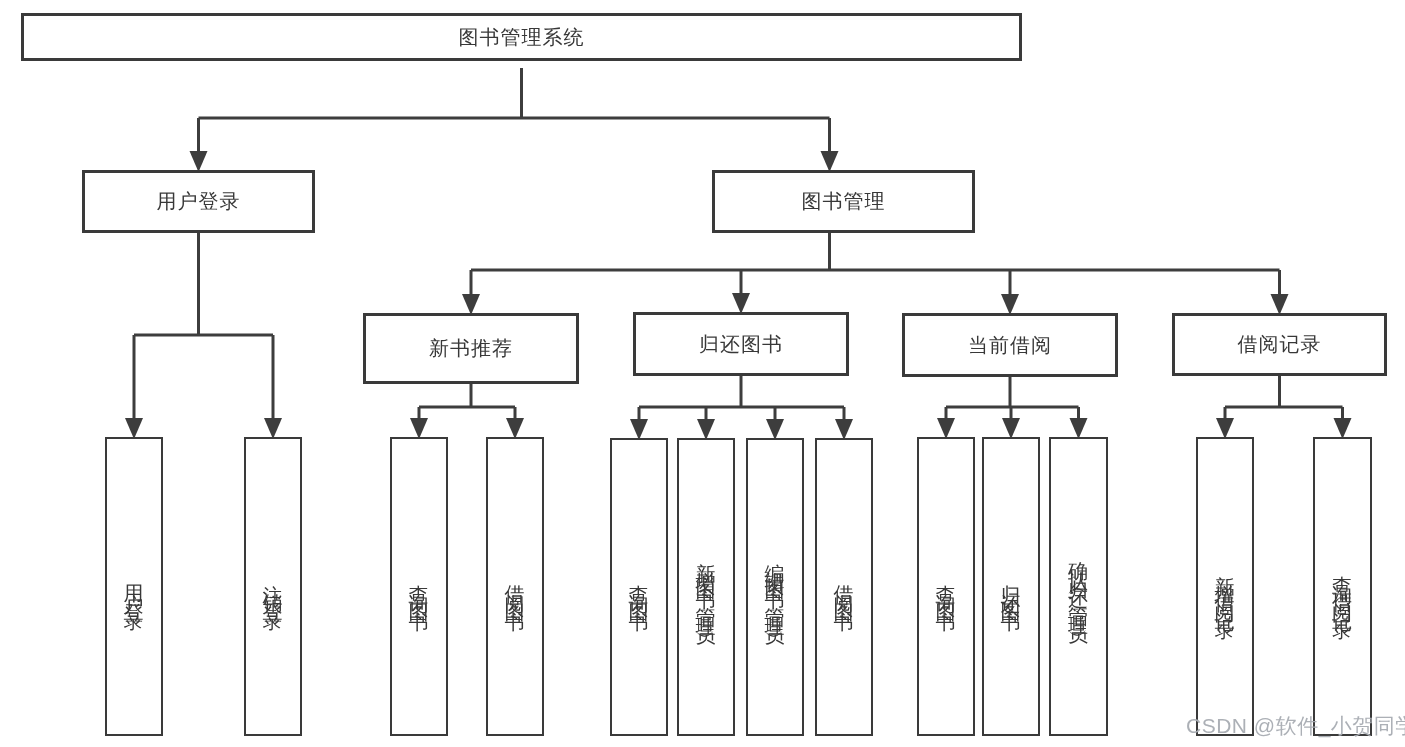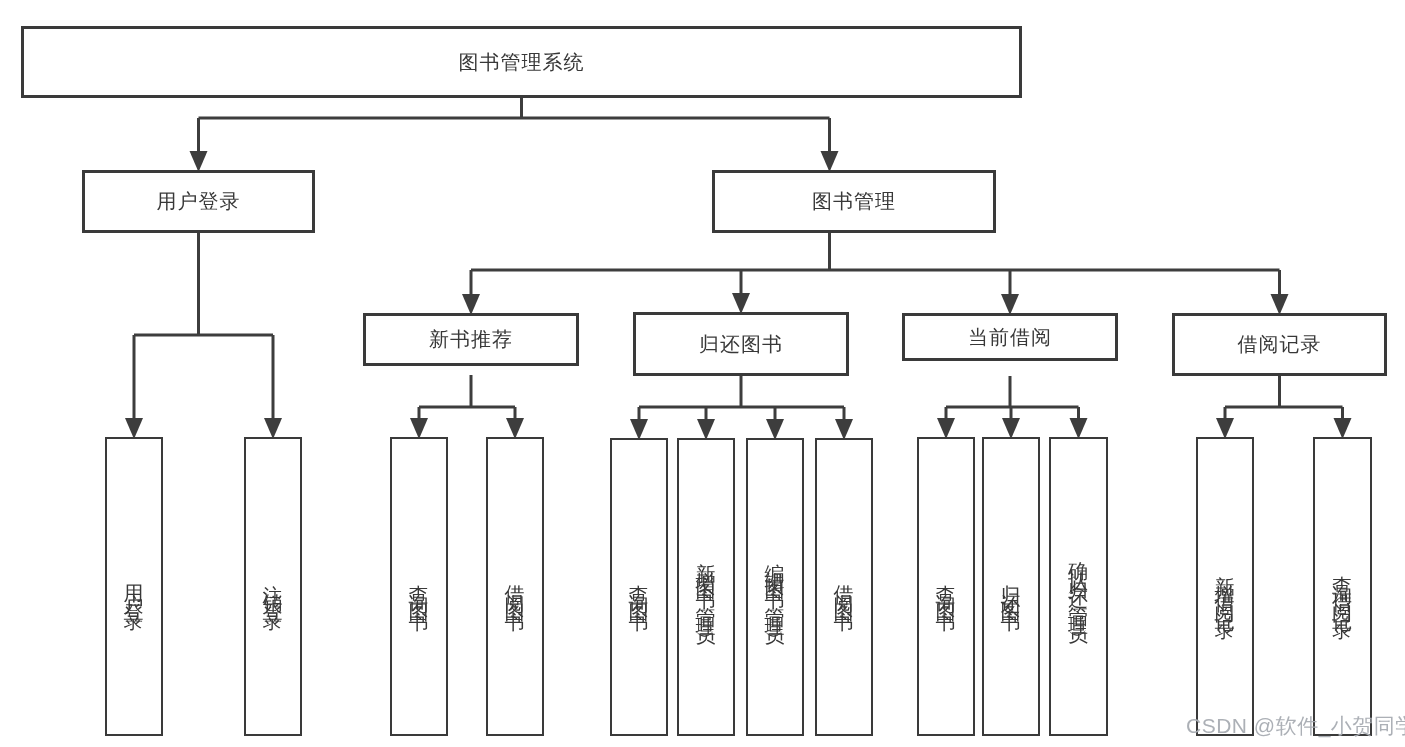--- a/index.html
+++ b/index.html
@@ -112,36 +112,36 @@
       <path d="M 1279.5 270 V 296" fill="none" stroke="#3d3d3d" stroke-width="3"></path>
       <path d="M 1270.5 294 L 1288.5 294 L 1279.5 315 Z" fill="#3d3d3d" stroke="none"></path>
       <path d="M 1279.5 375 V 407" fill="none" stroke="#3d3d3d" stroke-width="3"></path>
       <path d="M 1225 407 H 1342.5" fill="none" stroke="#3d3d3d" stroke-width="3"></path>
       <path d="M 1225 407 V 420" fill="none" stroke="#3d3d3d" stroke-width="3"></path>
       <path d="M 1216 418 L 1234 418 L 1225 439 Z" fill="#3d3d3d" stroke="none"></path>
       <path d="M 1342.5 407 V 420" fill="none" stroke="#3d3d3d" stroke-width="3"></path>
       <path d="M 1333.5 418 L 1351.5 418 L 1342.5 439 Z" fill="#3d3d3d" stroke="none"></path>
     </svg>
   <div id="nodes">
-      <div class="node h" style="left: 21px; top: 13px; width: 1001px; height: 72px; margin-top: 13px;">
+      <div class="node h" style="left: 21px; top: 13px; width: 1001px; height: 48px;">
         <span class="htext">图书管理系统</span>
       </div>
       <div class="node h" style="left: 82px; top: 170px; width: 233px; height: 63px;">
         <span class="htext">用户登录</span>
       </div>
       <div class="node v" style="left: 105px; top: 437px; width: 58px; height: 299px;">
         <span class="vtext">用户登录</span>
       </div>
       <div class="node v" style="left: 244px; top: 437px; width: 58px; height: 299px;">
         <span class="vtext">注销登录</span>
       </div>
-      <div class="node h" style="left: 712px; top: 170px; width: 284px; height: 63px;">
+      <div class="node h" style="left: 712px; top: 170px; width: 263px; height: 63px;">
         <span class="htext">图书管理</span>
       </div>
-      <div class="node h" style="left: 363px; top: 313px; width: 216px; height: 53px;">
+      <div class="node h" style="left: 363px; top: 313px; width: 216px; height: 71px;">
         <span class="htext">新书推荐</span>
       </div>
       <div class="node v" style="left: 390px; top: 437px; width: 58px; height: 299px;">
         <span class="vtext">查询图书</span>
       </div>
       <div class="node v" style="left: 486px; top: 437px; width: 58px; height: 299px;">
         <span class="vtext">借阅图书</span>
       </div>
       <div class="node h" style="left: 633px; top: 312px; width: 216px; height: 64px;">
         <span class="htext">归还图书</span>
@@ -151,21 +151,21 @@
       </div>
       <div class="node v" style="left: 677px; top: 438px; width: 58px; height: 298px;">
         <span class="vtext">新增图书（管理员）</span>
       </div>
       <div class="node v" style="left: 746px; top: 438px; width: 58px; height: 298px;">
         <span class="vtext">编辑图书（管理员）</span>
       </div>
       <div class="node v" style="left: 815px; top: 438px; width: 58px; height: 298px;">
         <span class="vtext">借阅图书</span>
       </div>
-      <div class="node h" style="left: 902px; top: 313px; width: 216px; height: 48px;">
+      <div class="node h" style="left: 902px; top: 313px; width: 216px; height: 64px;">
         <span class="htext">当前借阅</span>
       </div>
       <div class="node v" style="left: 917px; top: 437px; width: 58px; height: 299px;">
         <span class="vtext">查询图书</span>
       </div>
       <div class="node v" style="left: 982px; top: 437px; width: 58px; height: 299px;">
         <span class="vtext">归还图书</span>
       </div>
       <div class="node v" style="left: 1049px; top: 437px; width: 59px; height: 299px;">
         <span class="vtext">确认归还（管理员）</span>

